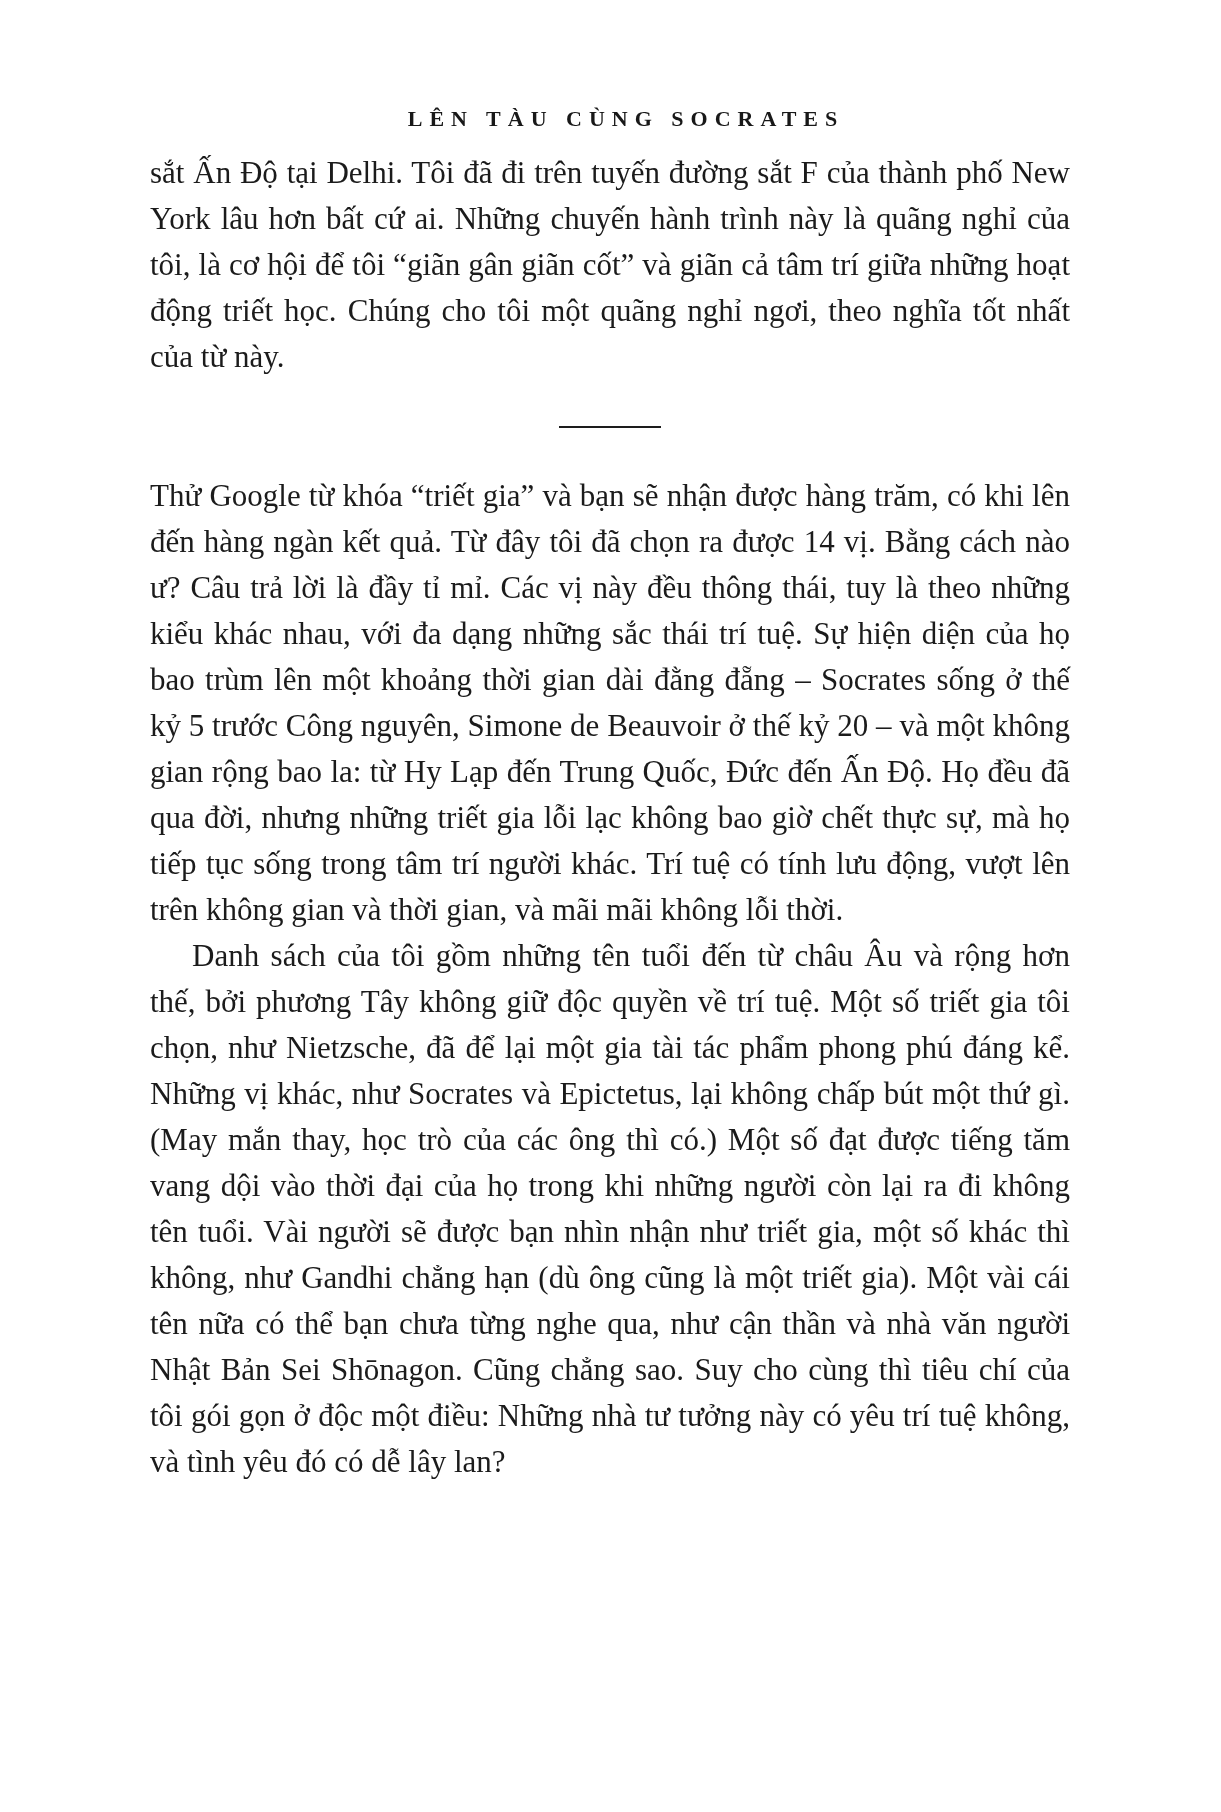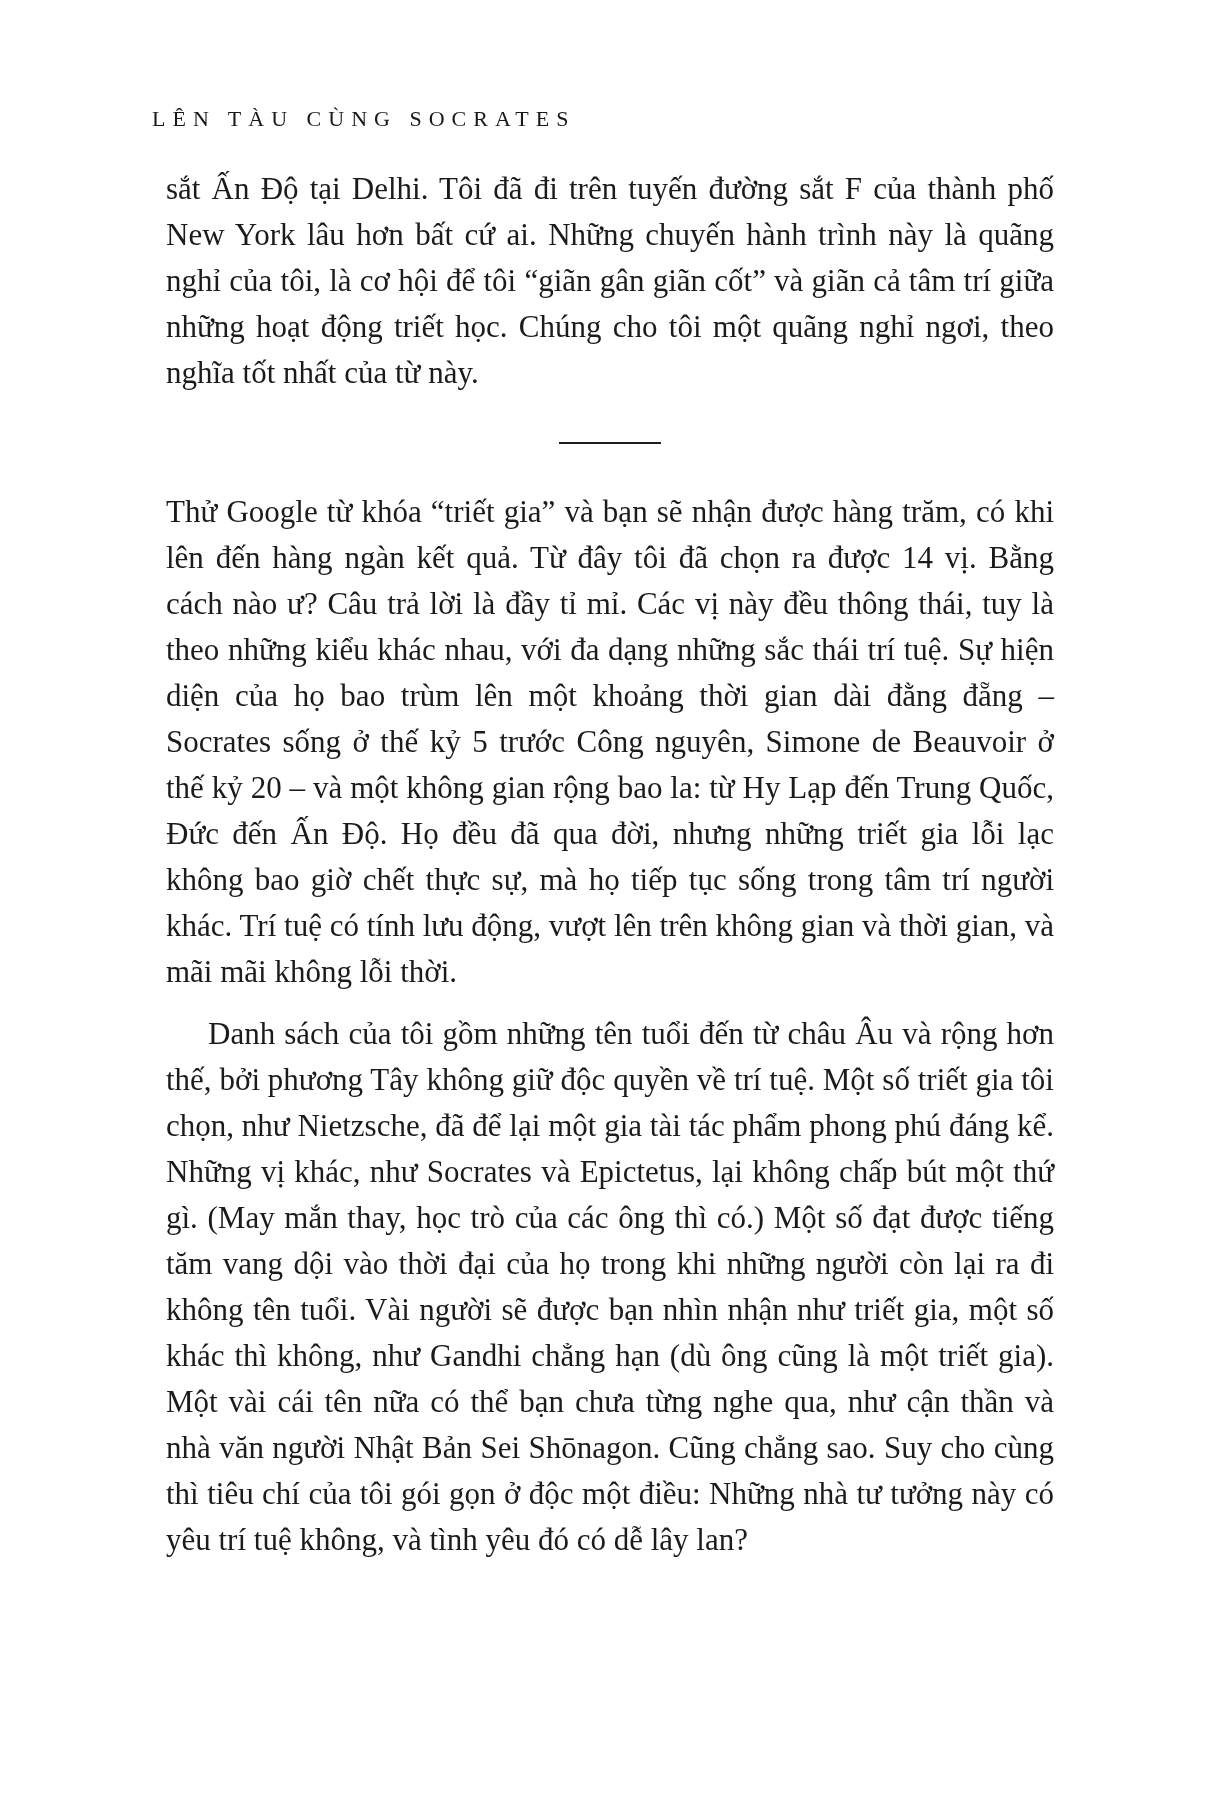--- a/index.html
+++ b/index.html
@@ -14,41 +14,42 @@
     height: 1812px;
     margin: 0 auto;
     background: #ffffff;
     color: #1b1b1b;
     font-family: "Liberation Serif", "DejaVu Serif", serif;
     overflow: hidden;
   }
   .running-head {
     position: absolute;
     top: 106px;
-    left: 152px;
+    left: 166px;
     width: 920px;
+    text-align: center;
     font-size: 22px;
     letter-spacing: 7px;
-    font-weight: 400;
+    font-weight: 700;
     color: #181818;
     white-space: nowrap;
   }
   .text-block {
     position: absolute;
     top: 150px;
     left: 150px;
     width: 920px;
     font-size: 31px;
     line-height: 46px;
     text-align: justify;
     text-justify: inter-word;
     color: #1b1b1b;
   }
   .text-block p {
-    margin: 16px;
+    margin: 0;
     padding: 0;
   }
   .para-indent {
     text-indent: 42px;
   }
   .section-divider {
     width: 102px;
     height: 2px;
     background: #1d1d1d;
     margin: 46px auto 45px auto;

